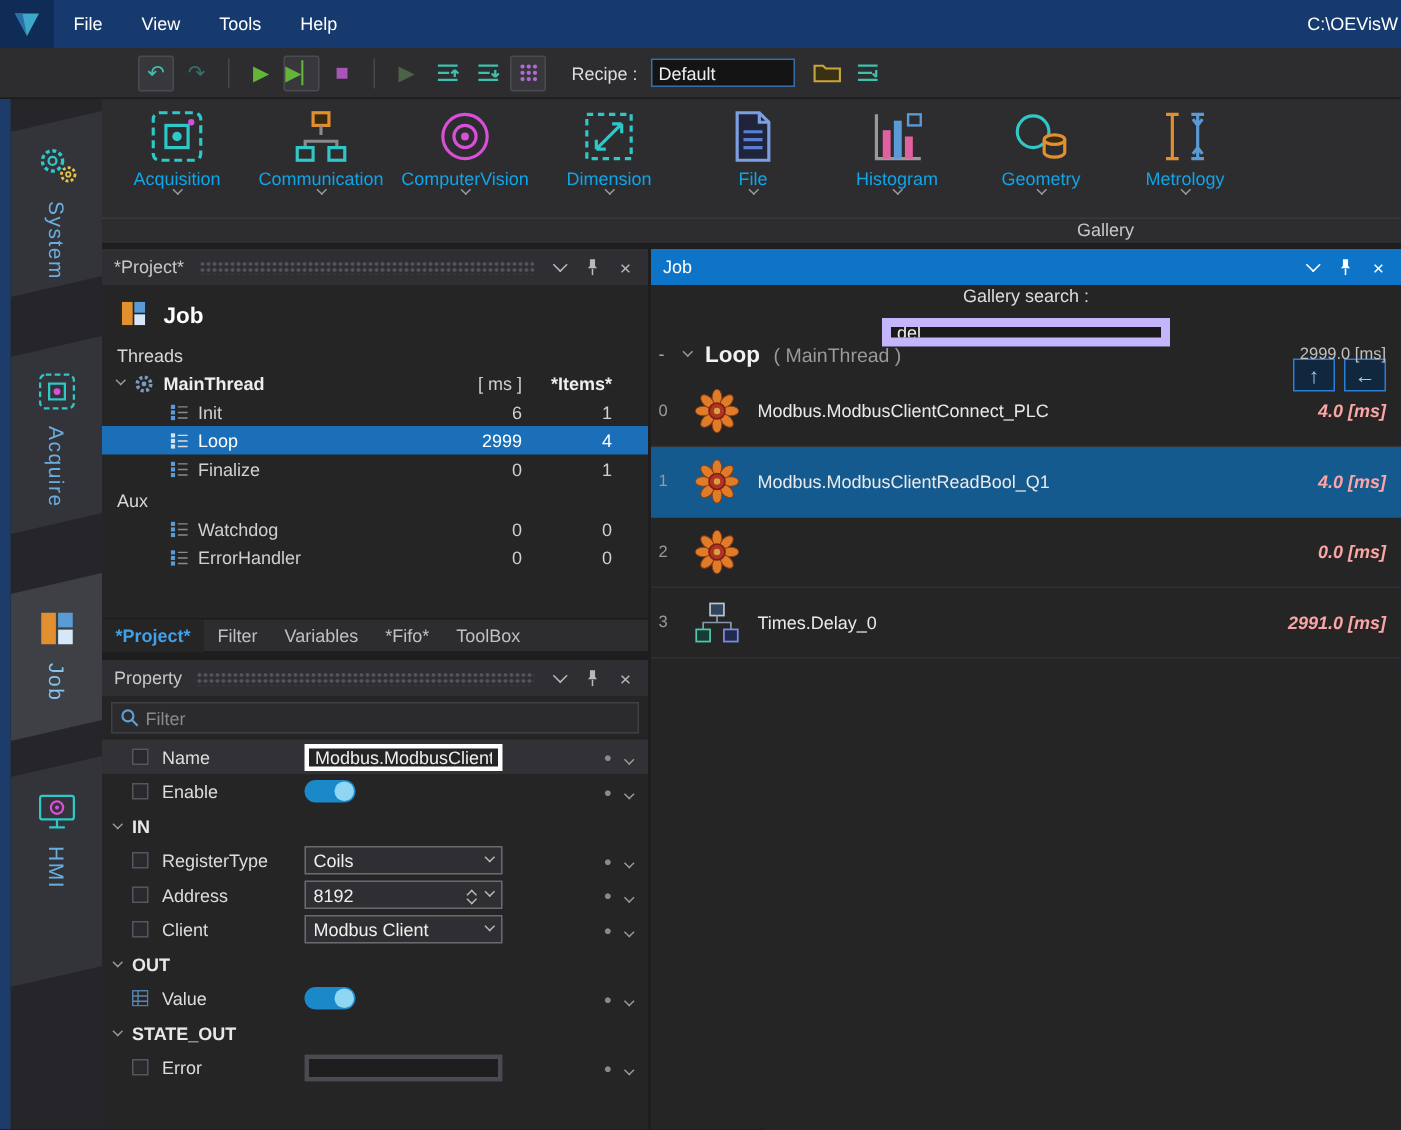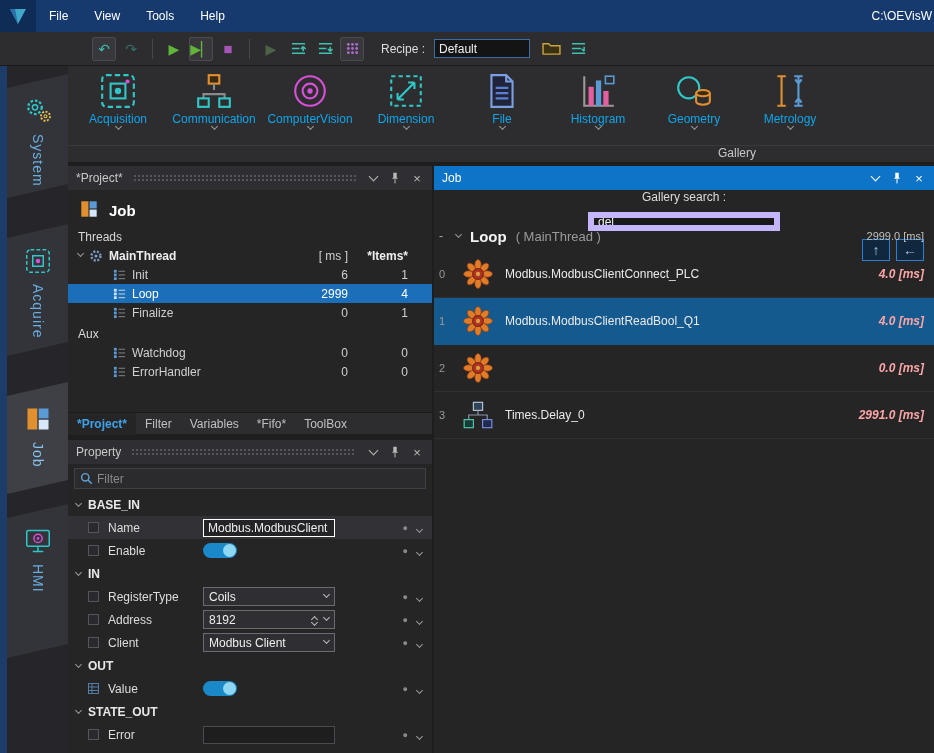--- a/index.html
+++ b/index.html
@@ -80,21 +80,21 @@
   .filter-box { display:flex; align-items:center; height:21px; border:1px solid #3f3f46; background:#2b2b2e; }
   .mag { width:22px; display:flex; justify-content:center; }
   .filter-input { flex:1; background:transparent; border:none; color:#ccc; font-size:12px; outline:none; font-family:inherit; }
   .filter-input::placeholder { color:#8a8a8a; }
   .psec { display:flex; align-items:center; gap:7px; padding:5px 8px 4px; font-weight:bold; color:#e8e8e8; }
   .prow { height:23px; display:flex; align-items:center; padding:0 8px 0 20px; gap:9px; }
   .prow.alt { background:#313136; }
   .pcheck { width:11px; height:11px; border:1px solid #55555c; background:#2a2a2e; flex:0 0 11px; }
   .plabel { width:86px; color:#ddd; }
   .pctrl { width:132px; display:flex; align-items:center; }
-  .ptext { width:100%; height:18px; background:#242426; border:1px solid #ffffff; color:#eee; font-size:12px; padding:0 4px; font-family:inherit; }
+  .ptext { width:100%; height:18px; background:#242426; border:3px solid #ffffff; color:#eee; font-size:12px; padding:0 4px; font-family:inherit; }
   .ptext.dark { background:#1e1e1f; border-color:#4a4a50; }
   .pselect { width:100%; height:19px; background:#2f2f33; border:1px solid #6a6a70; color:#eee; display:flex; align-items:center; padding:0 5px; gap:4px; }
   .pselect .grow { flex:1; }
   .spinarrows { display:flex; flex-direction:column; gap:2px; margin-right:3px; color:#bbb; }
   .toggle { width:34px; height:15px; border-radius:8px; background:#1b89c9; position:relative; }
   .toggle .knob { position:absolute; right:1px; top:1px; width:13px; height:13px; border-radius:50%; background:#8fd6f2; }
   .pdot { margin-left:auto; color:#8a8a8a; font-size:9px; }
   .pchev { color:#9a9a9a; margin-right:2px; }
 
   
@@ -507,24 +507,20 @@
         <span class="mag">
             <svg width="13" height="13" viewBox="0 0 16 16" fill="none" stroke="#5ea0d0" stroke-width="1.8">
               <circle cx="6.5" cy="6.5" r="4.5"></circle>
               <path d="M10 10 l4.5 4.5"></path>
             </svg>
           </span>
         <input class="filter-input" placeholder="Filter" style="">
       </div>
     </div>
 
-    <div class="psec">
-      <span class="chev sm chev-color"></span>
-      <span>BASE_IN</span>
-    </div>
 
     <div class="prow alt">
       <span class="pcheck"></span>
       <span class="plabel">Name</span>
       <span class="pctrl">
           <input class="ptext" value="Modbus.ModbusClient" style="">
         </span>
       <span class="pdot">●</span>
       <span class="pchev"><span class="chev sm"></span></span>
     </div>

